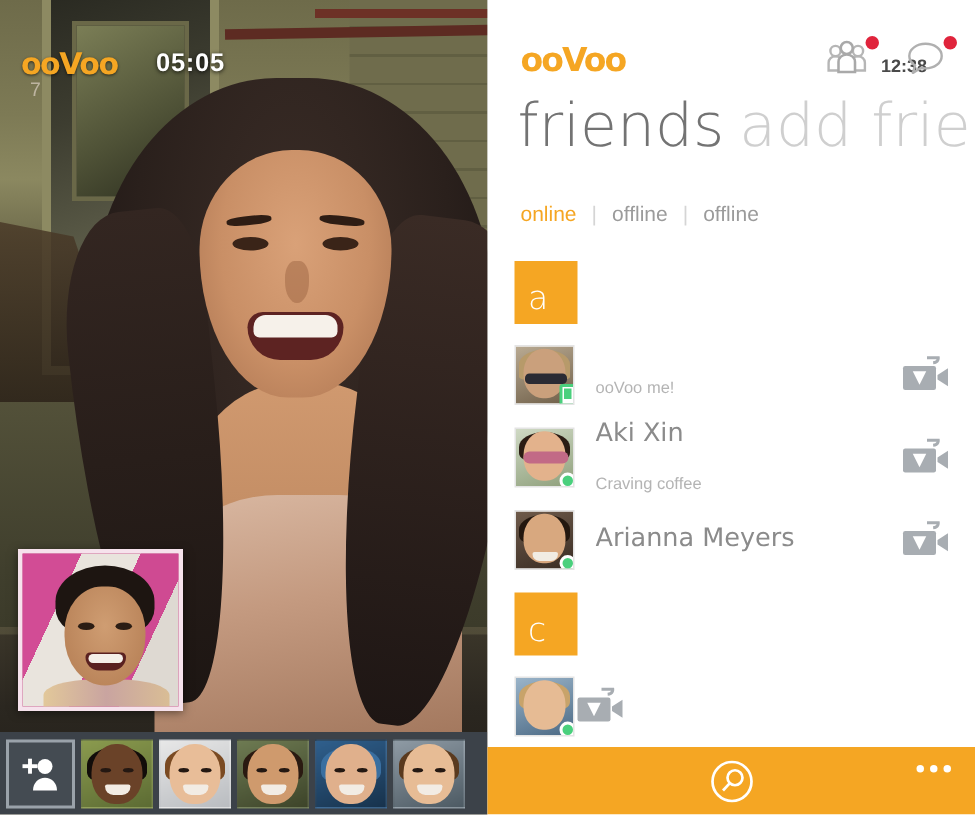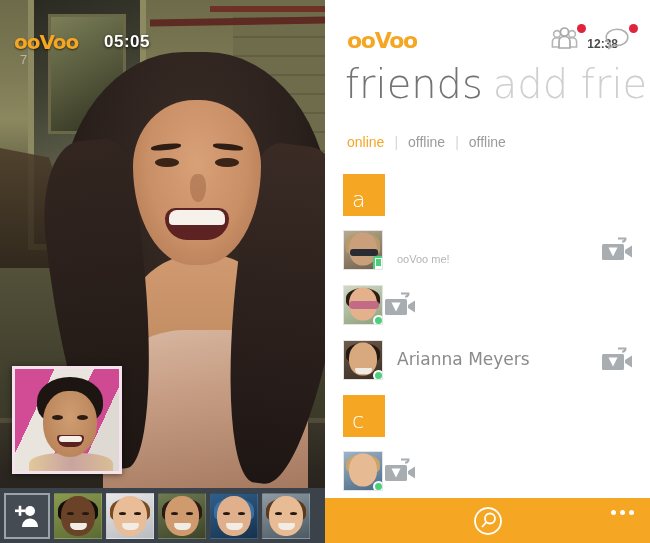--- a/index.html
+++ b/index.html
@@ -345,20 +345,24 @@
       </div>
 
       <div class="friend-row">
         <div class="avatar">
           <div class="av-bg" style="background:linear-gradient(160deg,#cfd9c4,#8fa07c)"></div>
           <div class="av-hair" style="background:#2b1c14"></div>
           <div class="av-face" style="background:#e3b28c"></div>
           <div style="position:absolute;left:5px;top:15px;width:30px;height:8px;background:#c26a86;border-radius:4px"></div>
           <span class="pres"></span>
         </div>
+        <div class="f-text">
+          <div class="f-name">Aki Xin</div>
+          <div class="f-status">Craving coffee</div>
+        </div>
         <div class="vcall">
           <svg width="34" height="26" viewBox="0 0 34 26">
             <path d="M18 1.5h7.5c0 0 .4 3-3.4 3.3" fill="none" stroke="#a8adb2" stroke-width="2"></path>
             <rect x="2" y="7" width="22" height="16" rx="1.5" fill="#a8adb2"></rect>
             <path d="M25 13l7-4.5v12L25 16z" fill="#a8adb2"></path>
             <path d="M8.5 10.5h9L13 19.5z" fill="#ffffff"></path>
           </svg>
         </div>
       </div>
 

